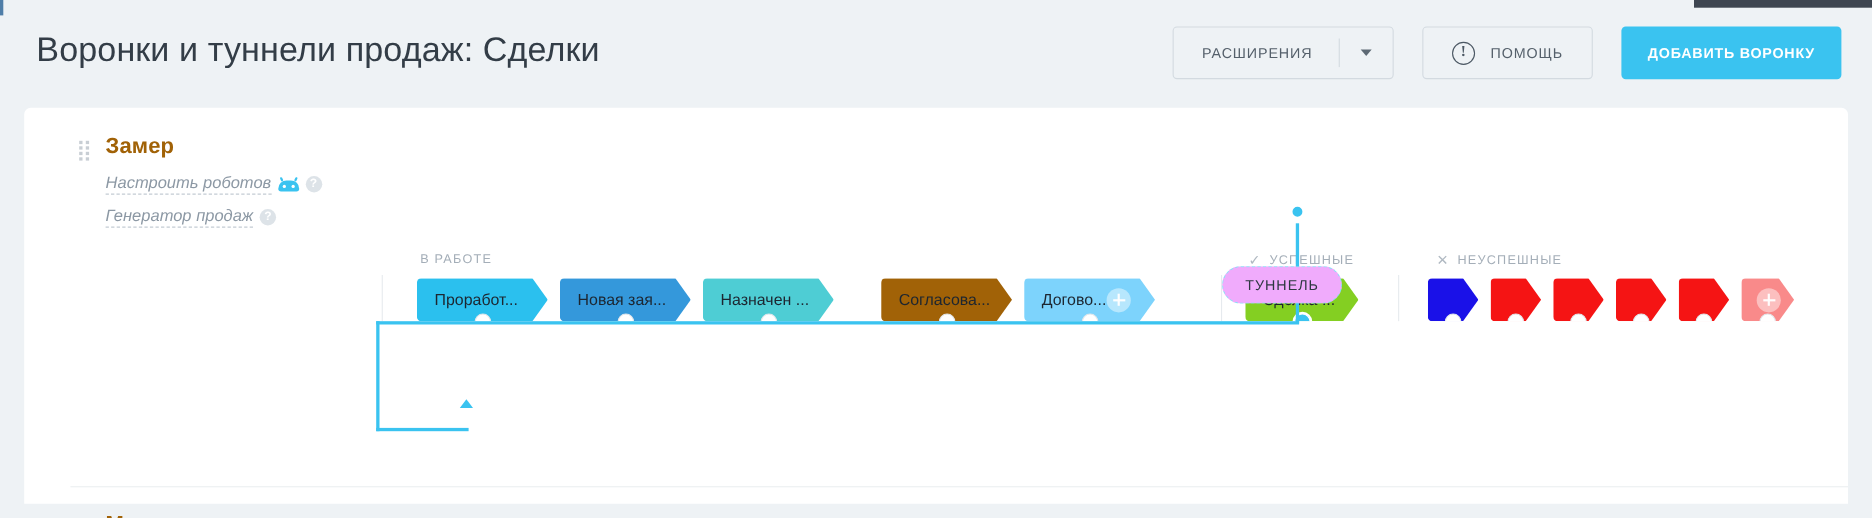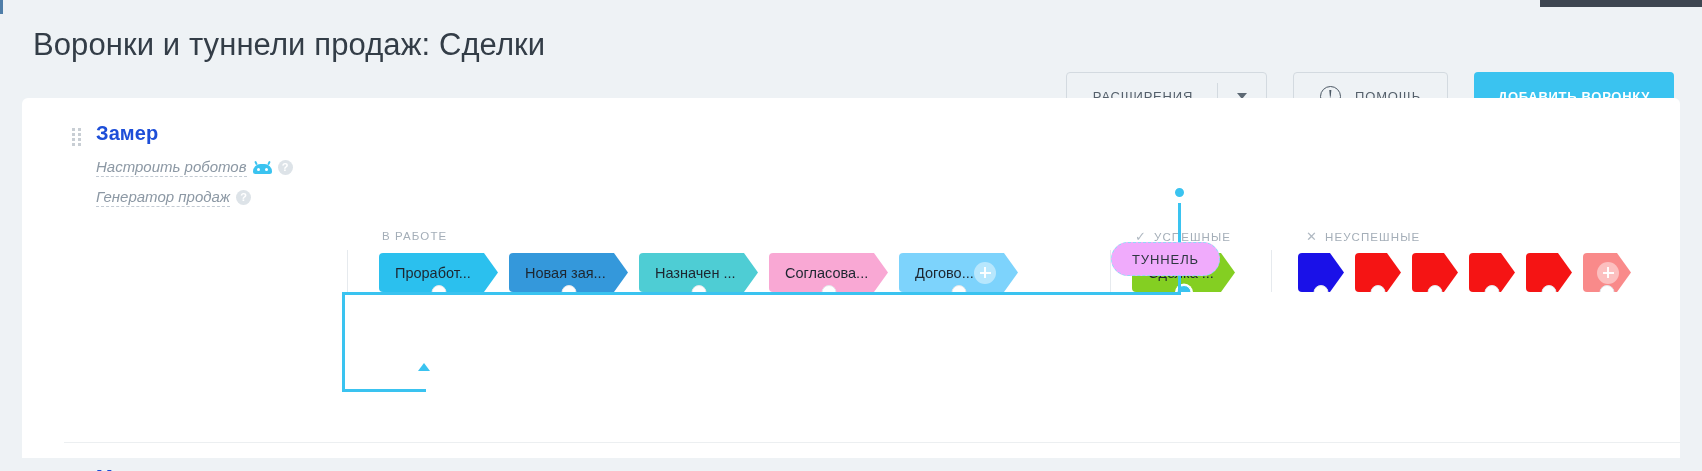--- a/index.html
+++ b/index.html
@@ -15,21 +15,21 @@
   .top-strip { position:absolute; top:0; left:1540px; width:162px; height:7px; background:#3e4651; }
   .left-strip { position:absolute; top:0; left:0; width:3px; height:14px; background:#4f7ea8; }
 
   
   .header { position: absolute; left: 0; top: 0; width: 1702px; height: 100px; }
   .page-title {
     position: absolute; left: 33px; top: 27px;
     font-size: 31px; font-weight: 300; color: #333d47; letter-spacing: 0.1px;
     white-space: nowrap;
   }
-  .hdr-btns { position:absolute; right:28px; top:24px; display:flex; align-items:center; gap:26px;margin-top:48px; }
+  .hdr-btns { position:absolute; right:28px; top:24px; display:flex; align-items:center; gap:26px; }
   .btn {
     height: 48px; border-radius: 4px; display:flex; align-items:center;
     font-size: 13px; letter-spacing: 0.8px; font-weight: 500;
   }
   .btn-outline {
     background: #eef2f5; border: 1px solid #d3dae0; color:#55606b;
   }
   .btn-ext { padding-left: 26px; }
   .btn-ext .lbl { padding-right: 24px; }
   .btn-ext .divider { width:1px; height:26px; background:#d3dae0; }
@@ -60,21 +60,21 @@
   .lane-sep { position:absolute; left:42px; right:0; top:0; height:1px; background:#eceff1; }
 
   
   .lane-info { position:absolute; left:50px; top:24px; width:300px; }
   .drag-dots {
     position:absolute; left:0; top:6px; width:9px; height:16px;
     display:grid; grid-template-columns: 3px 3px; grid-template-rows: repeat(4,3px);
     gap:2px 3px;
   }
   .drag-dots i { display:block; width:3px; height:3px; background:#c8ced4; }
-  .lane-name { margin-left:24px; font-size:20px; font-weight:700; color:#1d4ed8; letter-spacing:0.1px; }
+  .lane-name { margin-left:24px; font-size:20px; font-weight:700; color:#a16207; letter-spacing:0.1px; }
   .lane-links { margin-left:24px; margin-top:13px; }
   .lane-link {
     display:flex; align-items:center; gap:6px; margin-bottom:11px;
     font-size:15px; color:#8c98a4; white-space:nowrap;
   }
   .lane-link .txt { border-bottom:1px dashed #c3cbd3; padding-bottom:1px;font-style:italic; }
   .qmark {
     width:15px; height:15px; border-radius:50%; background:#dde3e8; color:#fff;
     font-size:11px; font-weight:700; display:flex; align-items:center; justify-content:center;
     line-height:1;
@@ -239,21 +239,21 @@
           <span class="knob"></span>
         </div>
         <div class="chip has-plus" style="background:#3498db; width:119px;">
           <span class="label">Новая зая...</span>
           <span class="knob"></span>
         </div>
         <div class="chip" style="background:#4ecdd4; width:119px;">
           <span class="label">Назначен ...</span>
           <span class="knob"></span>
         </div>
-        <div class="chip" style="background:#f9a8d4; width:119px;">
+        <div class="chip" style="background:#a16207; width:119px;margin-left:32px;">
           <span class="label">Согласова...</span>
           <span class="knob"></span>
         </div>
         <div class="chip has-plus" style="background:#7dd3fc; width:119px;">
           <span class="label">Догово...</span>
           <span class="plus"></span>
           <span class="knob"></span>
         </div>
       </div>
 

